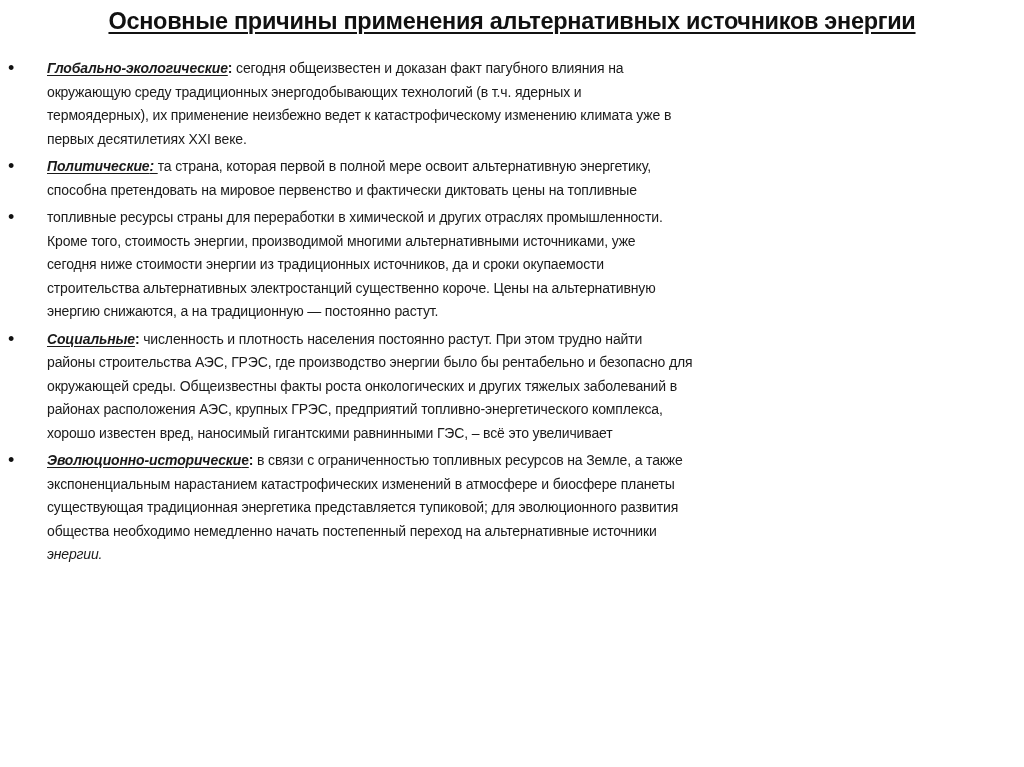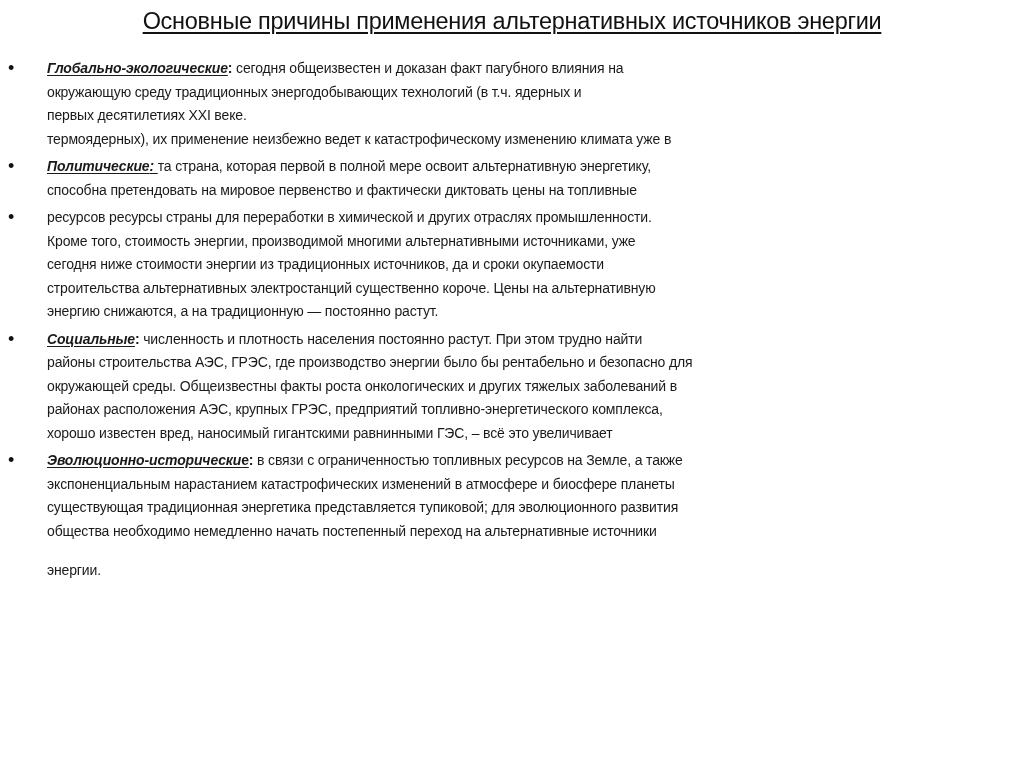--- a/index.html
+++ b/index.html
@@ -22,21 +22,21 @@
       height: 767px;
       background: #ffffff;
     }
     .title {
       position: absolute;
       left: 0;
       top: 8px;
       width: 1024px;
       text-align: center;
       font-size: 23.5px;
-      font-weight: normal;
+      font-weight: bold;
       text-decoration: underline;
       text-decoration-thickness: 2px;
       text-underline-offset: 3px;
       color: #111111;
       letter-spacing: -0.3px;
       white-space: nowrap;
     }
     .list {
       position: absolute;
       left: 0;
@@ -69,49 +69,50 @@
     .heading {
       font-weight: bold;
       font-style: italic;
       text-decoration: underline;
       text-underline-offset: 2px;
     }
     .colon {
       font-weight: bold;
     }
     .last-line {
-      margin-top: 16px;
+      margin-top: 0;
+      font-style: italic;
     }
   </style>
 </head>
 <body>
 
 <div class="slide">
 
   <div class="title">Основные причины применения альтернативных источников энергии</div>
 
   <ul class="list">
 
     <li class="item">
       <span class="bullet">•</span>
       <span class="line"><span class="heading">Глобально-экологические</span><span class="colon">:</span><span> сегодня общеизвестен и доказан факт пагубного влияния на</span></span>
       <span class="line">окружающую среду традиционных энергодобывающих технологий (в т.ч. ядерных и</span>
+      <span class="line">термоядерных), их применение неизбежно ведет к катастрофическому изменению климата уже в</span>
       <span class="line">первых десятилетиях XXI веке.</span>
-      <span class="line">термоядерных), их применение неизбежно ведет к катастрофическому изменению климата уже в</span>
     </li>
 
     <li class="item">
       <span class="bullet">•</span>
       <span class="line"><span class="heading"><span>Политические</span><span class="colon">: </span></span><span>та страна, которая первой в полной мере освоит альтернативную энергетику,</span></span>
       <span class="line">способна претендовать на мировое первенство и фактически диктовать цены на топливные</span>
     </li>
 
     <li class="item">
       <span class="bullet">•</span>
-      <span class="line">ресурсов ресурсы страны для переработки в химической и других отраслях промышленности.</span>
+      <span class="line">топливные ресурсы страны для переработки в химической и других отраслях промышленности.</span>
       <span class="line">Кроме того, стоимость энергии, производимой многими альтернативными источниками, уже</span>
       <span class="line">сегодня ниже стоимости энергии из традиционных источников, да и сроки окупаемости</span>
       <span class="line">строительства альтернативных электростанций существенно короче. Цены на альтернативную</span>
       <span class="line">энергию снижаются, а на традиционную — постоянно растут.</span>
     </li>
 
     <li class="item">
       <span class="bullet">•</span>
       <span class="line"><span class="heading">Социальные</span><span class="colon">:</span><span> численность и плотность населения постоянно растут. При этом трудно найти</span></span>
       <span class="line">районы строительства АЭС, ГРЭС, где производство энергии было бы рентабельно и безопасно для</span>

